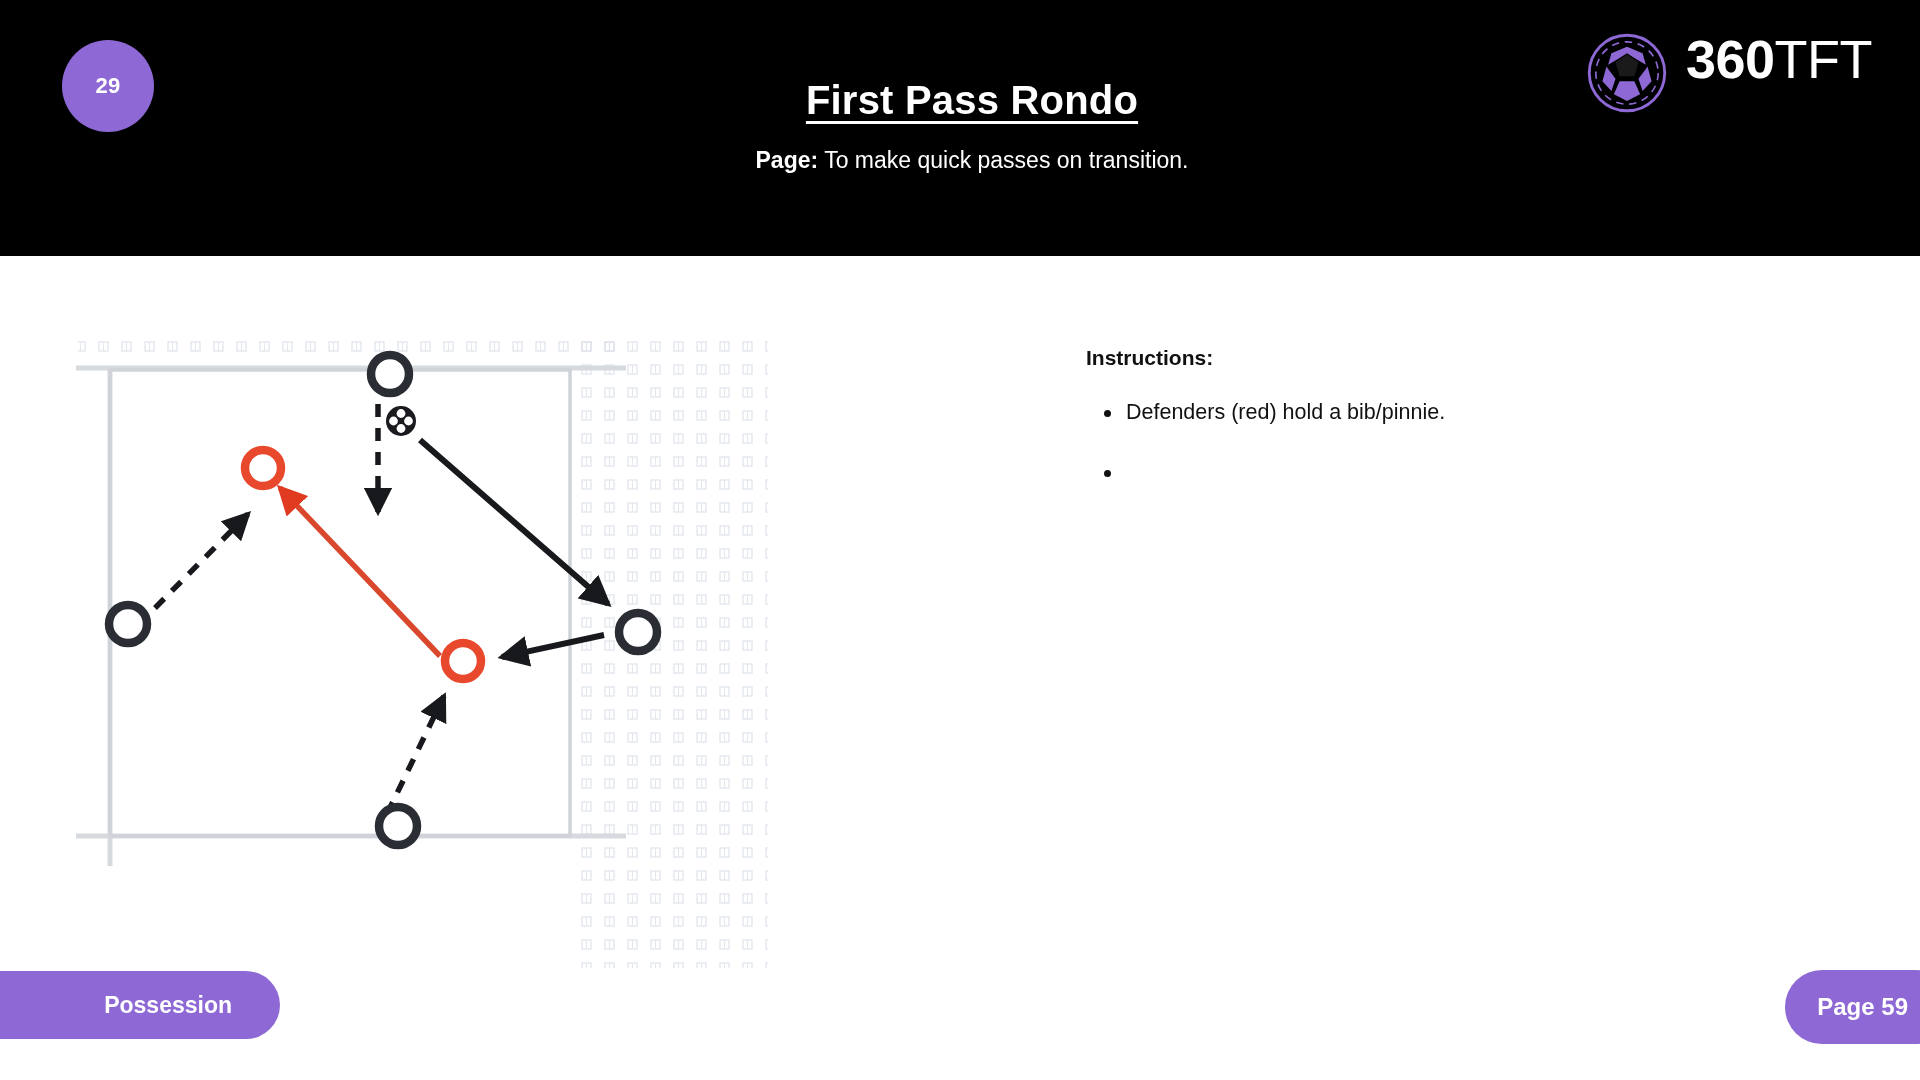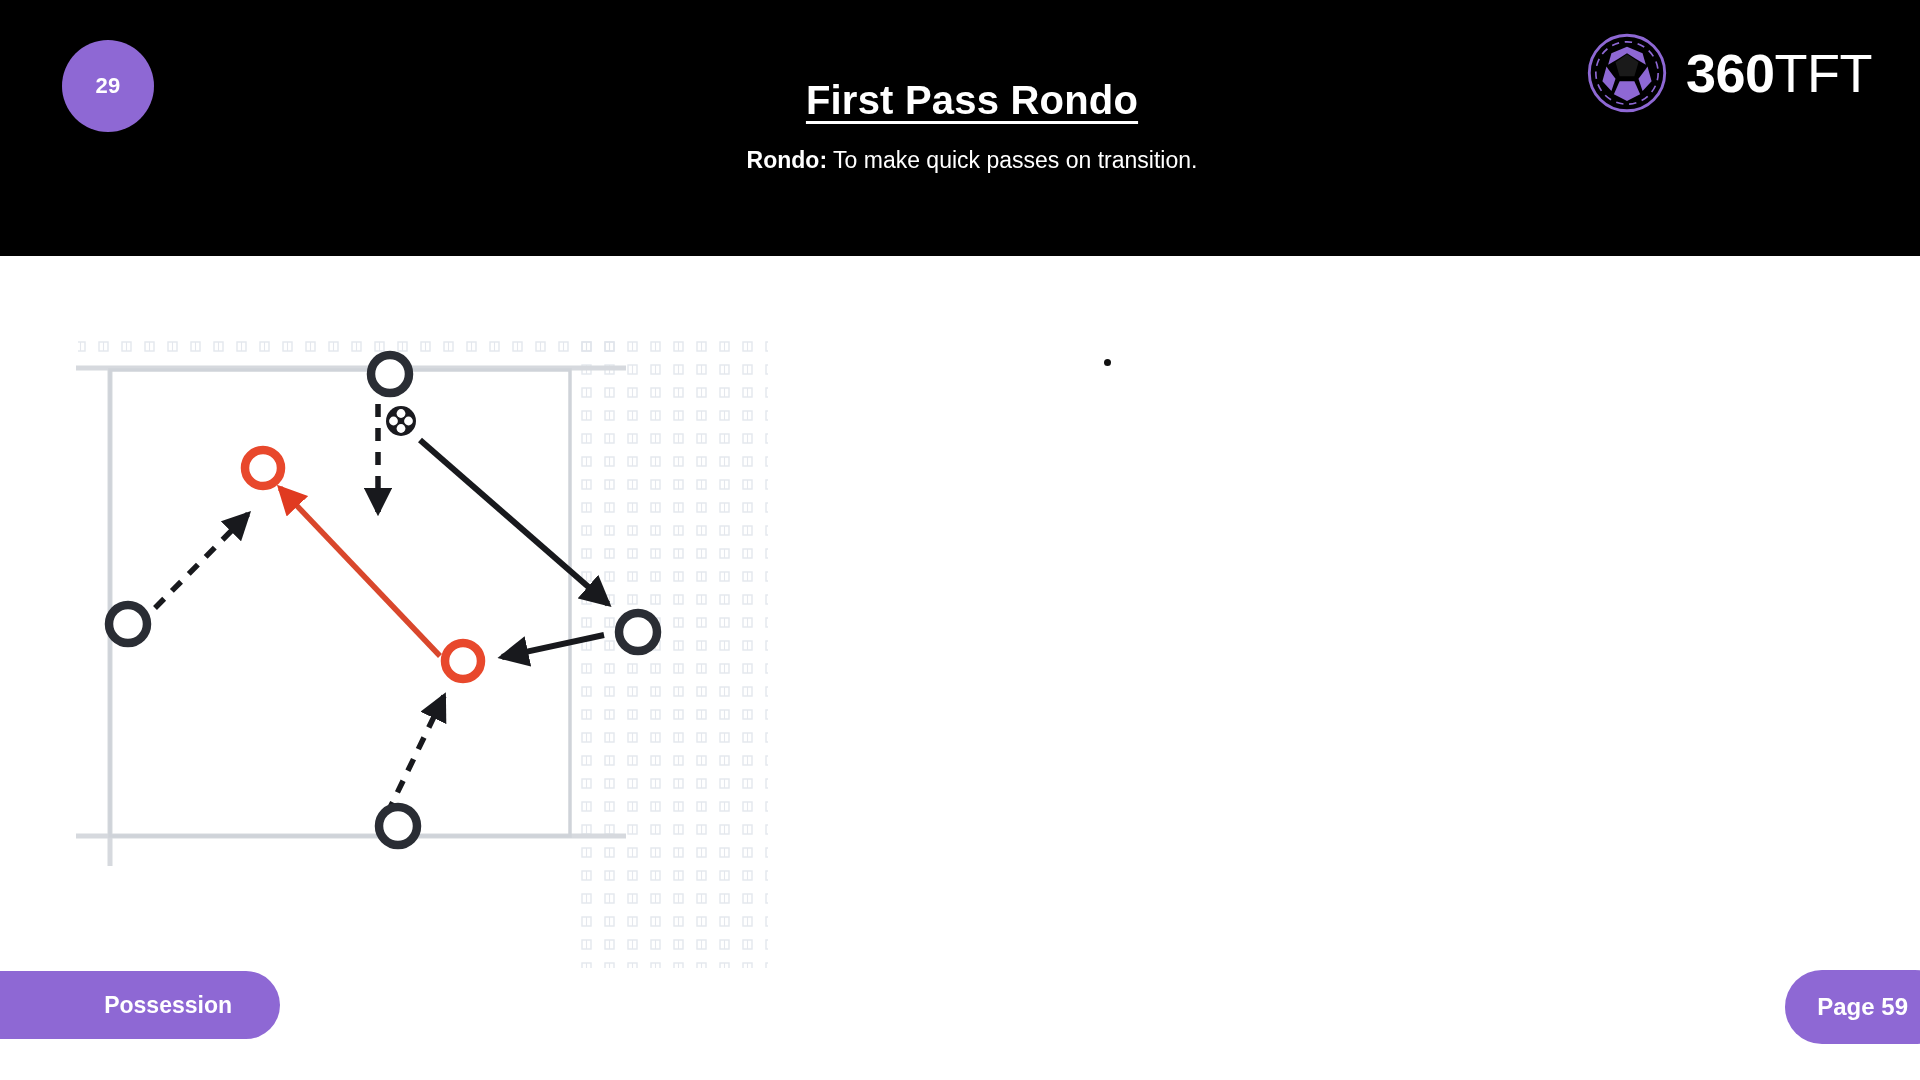--- a/index.html
+++ b/index.html
@@ -51,21 +51,21 @@
     margin-top:24px;
     color:#ffffff;
     font-size:23px;
     font-weight:normal;
   }
   #goal-label { font-weight:bold; }
 
   
   #brand-logo {
     position:absolute; right:48px; top:32px;
-    display:flex; align-items:center; gap:18px;
+    display:flex; align-items:flex-start; gap:18px;
   }
   #logo-ball { width:82px; height:82px; display:block; }
   #logo-wordmark {
     font-size:54px; font-weight:bold; letter-spacing:-0.5px;
     line-height:1; white-space:nowrap;
   }
   #logo-360 { color:#ffffff; }
   #logo-tft { color:#ffffff; font-weight:normal; }
 
   
@@ -134,21 +134,21 @@
 
     <div id="session-badge">
       <span>29</span>
     </div>
 
     <div id="title-block">
       <div>
         <span id="drill-title">First Pass Rondo</span>
       </div>
       <div id="goal-line">
-        <span id="goal-label">Rondo:</span>
+        <span id="goal-label">Page:</span>
         <span>To make quick passes on transition.</span>
       </div>
     </div>
 
     <div id="brand-logo">
       <span>
         <svg id="logo-ball" viewBox="0 0 100 100" aria-hidden="true">
           <circle cx="50" cy="50" r="46" fill="none" stroke="#8E68D4" stroke-width="3.5"></circle>
           <circle cx="50" cy="50" r="38" fill="none" stroke="#8E68D4" stroke-width="2" stroke-dasharray="9 7"></circle>
           <polygon points="50,27 64,37 59,54 41,54 36,37" fill="#1a1a1a"></polygon>
@@ -228,23 +228,28 @@
           <circle cx="331" cy="85" r="15" fill="#1a1a1f"></circle>
           <circle cx="331" cy="77.5" r="4.4" fill="#ffffff"></circle>
           <circle cx="331" cy="92.5" r="4.4" fill="#ffffff"></circle>
           <circle cx="323.5" cy="85" r="4.4" fill="#ffffff"></circle>
           <circle cx="338.5" cy="85" r="4.4" fill="#ffffff"></circle>
         </g>
       </svg>
     </div>
 
     <div id="instructions-panel">
+      <div id="instructions-heading">Instructions:</div>
 
       <div class="instr-item">
         <span class="instr-bullet"></span>
+        <span>Defenders (red) hold a bib/pinnie.</span>
+      </div>
+      <div class="instr-item">
+        <span class="instr-bullet"></span>
       </div>
     </div>
 
     <div id="category-pill">
       <span>Possession</span>
     </div>
 
     <div id="page-pill">
       <span>Page 59</span>
     </div>

